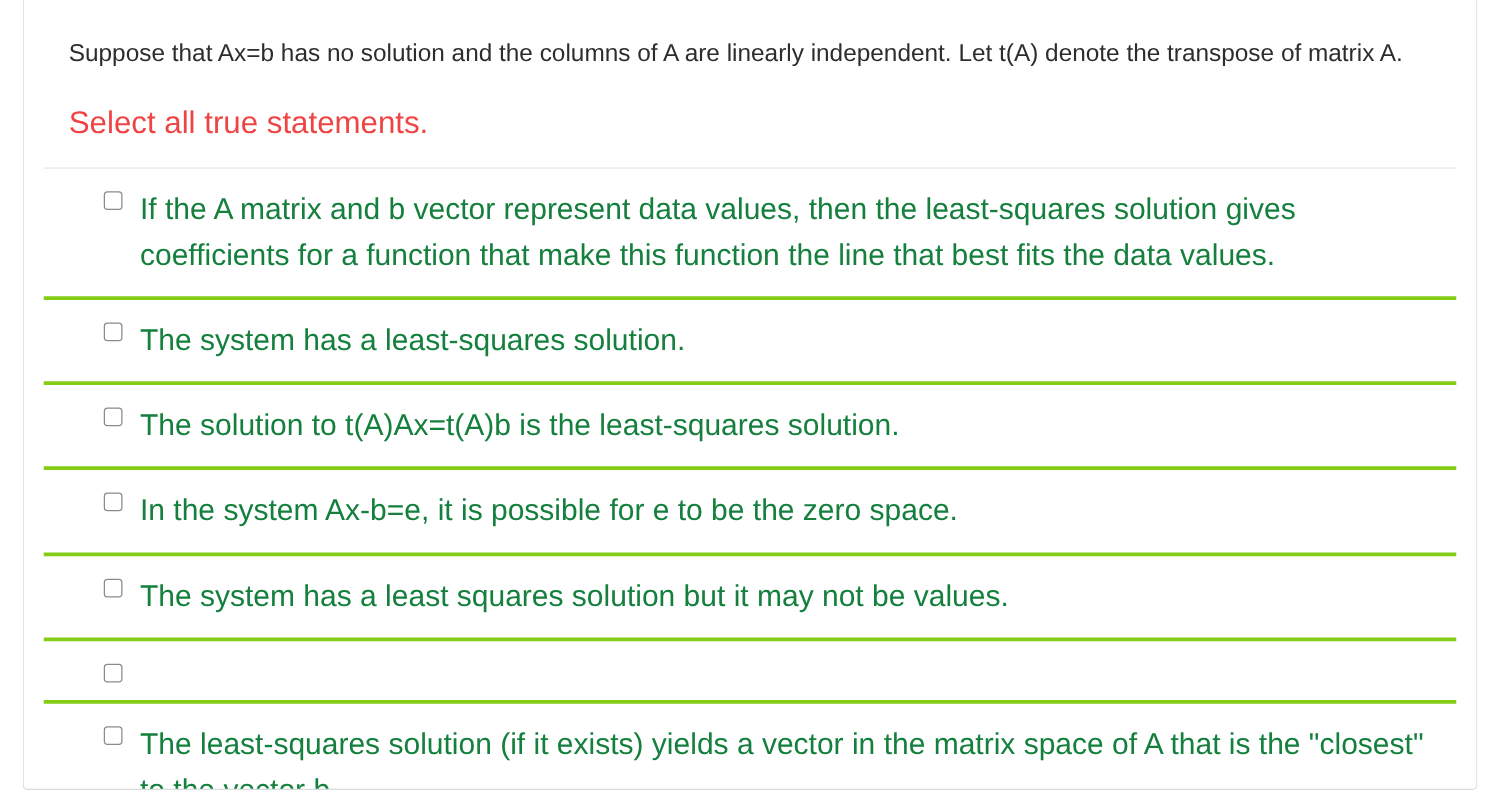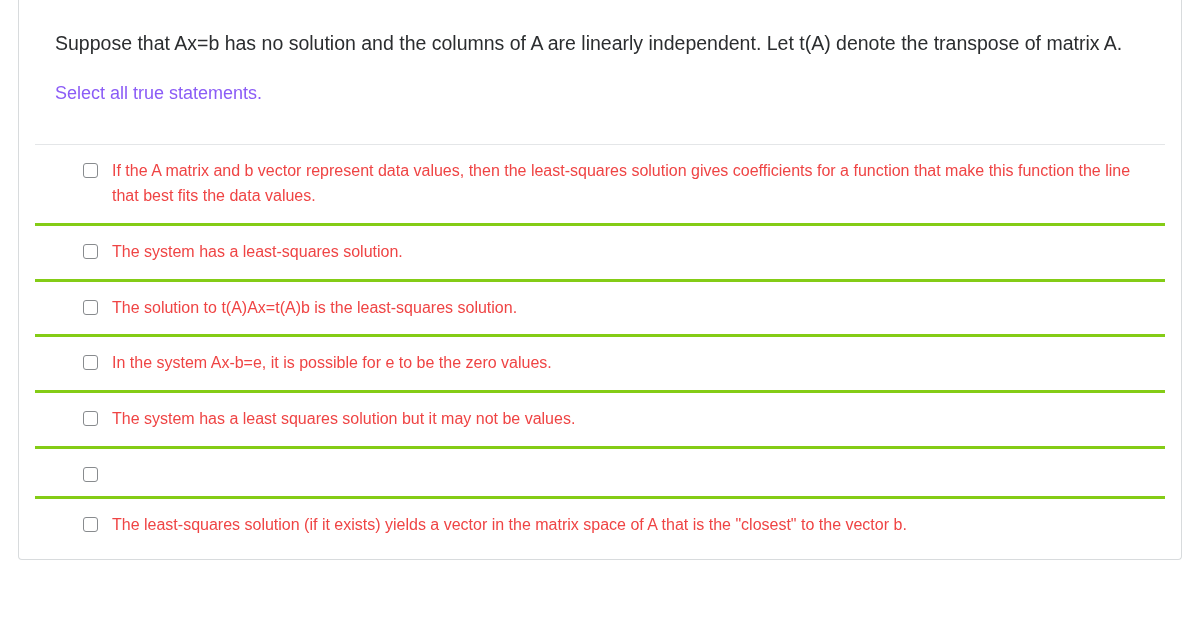--- a/index.html
+++ b/index.html
@@ -11,38 +11,38 @@
     font-family: "Segoe UI", "Helvetica Neue", Arial, sans-serif;
     background: #fff;
     color: #2b2d2f;
   }
   .card {
     border: 1px solid #d8dbdd;
     border-top: none;
     border-radius: 0 0 4px 4px;
     margin: 0 18px;
     padding: 0 0 10px 0;
-    height: 560px;
+    height: 632px;
     overflow: hidden;
   }
   .question-body {
     padding: 28px 36px 10px 36px;
   }
   .question-text {
     font-size: 19.5px;
     line-height: 1.55;
     color: #2b2d2f;
     margin: 0 0 22px 0;
     font-weight: 400;
   }
   .instruction {
-    font-size: 18px;
+    font-size: 25px;
     line-height: 1.5;
-    color: #8b5cf6;
-    margin: 0 0 27px 0;
+    color: #ef4444;
+    margin: 0 0 6px 0;
     font-weight: 400;
   }
   .options {
     padding: 0 16px 0 16px;
   }
   .option-row {
     border-top: 3px solid #84cc16;
     padding: 14px 20px 14px 48px;
     display: flex;
     align-items: flex-start;
@@ -55,23 +55,23 @@
     width: 15px;
     height: 15px;
     border: 1.5px solid #888b8e;
     border-radius: 3px;
     flex: 0 0 auto;
     margin-top: 4px;
     background: #fff;
     cursor: pointer;
   }
   .option-label {
-    font-size: 16px;
+    font-size: 24px;
     line-height: 1.55;
-    color: #ef4444;
+    color: #15803d;
     flex: 1;
   }
 </style>
 </head>
 <body>
 
 <div class="card">
   <div class="question-body">
     <p class="question-text">Suppose that Ax=b has no solution and the columns of A are linearly independent. Let t(A) denote the transpose of matrix A.</p>
     <p class="instruction">Select all true statements.</p>
@@ -89,21 +89,21 @@
       <div class="option-label">The system has a least-squares solution.</div>
     </div>
 
     <div class="option-row">
       <div class="checkbox"></div>
       <div class="option-label">The solution to t(A)Ax=t(A)b is the least-squares solution.</div>
     </div>
 
     <div class="option-row">
       <div class="checkbox"></div>
-      <div class="option-label">In the system Ax-b=e, it is possible for e to be the zero values.</div>
+      <div class="option-label">In the system Ax-b=e, it is possible for e to be the zero space.</div>
     </div>
 
     <div class="option-row">
       <div class="checkbox"></div>
       <div class="option-label">The system has a least squares solution but it may not be values.</div>
     </div>
 
     <div class="option-row">
       <div class="checkbox"></div>
     </div>

